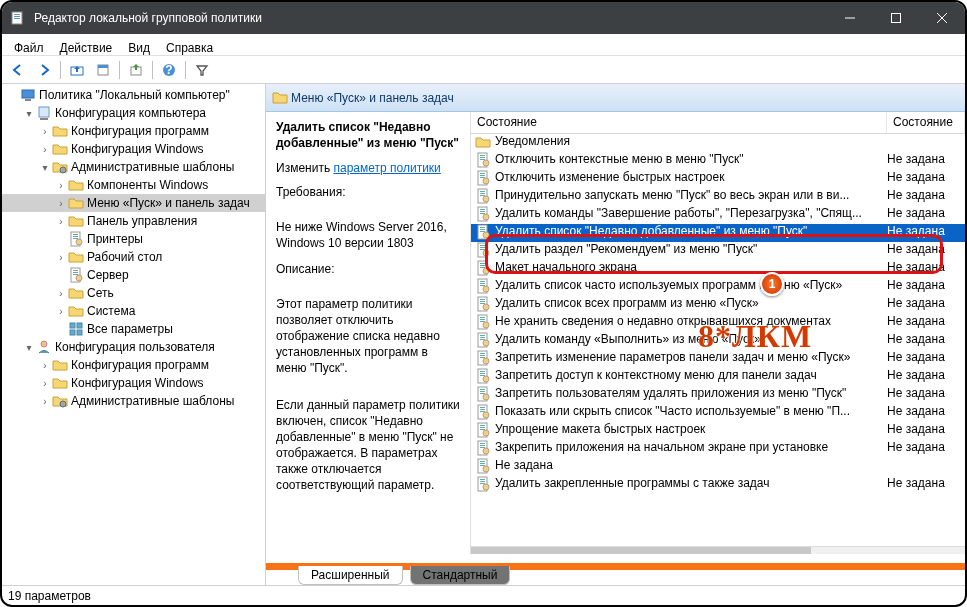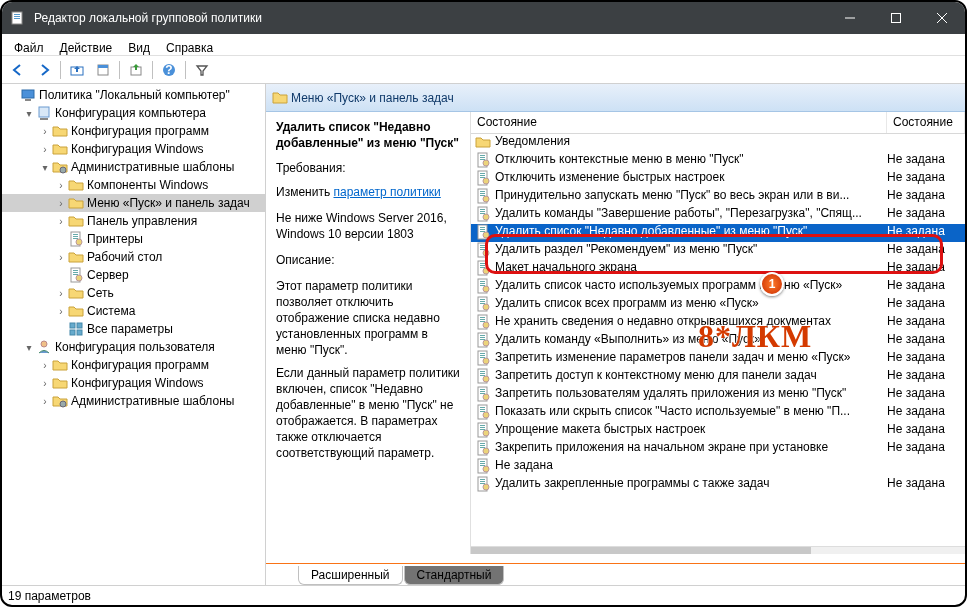--- a/index.html
+++ b/index.html
@@ -21,35 +21,35 @@
 .twist { width: 14px; text-align: center; color: #666; font-size: 10px; user-select: none; }
 .ticon2 { width: 16px; height: 16px; margin-right: 3px; flex-shrink: 0; }
 .rightpane { flex: 1; display: flex; flex-direction: column; overflow: hidden; position: relative; }
 .catheader { height: 28px; background: linear-gradient(#e8f0fa,#cde1f5); border-bottom: 1px solid #a5c5e5; display: flex; align-items: center; padding-left: 6px; }
 .catheader .cat-title { font-size: 12px; color: #103a6a; }
 .contentgrid { flex: 1; display: flex; overflow: hidden; }
 .descpane { width: 205px; border-right: 1px solid #e0e0e0; padding: 8px 10px; overflow-y: auto; }
 .descpane .dheading { font-weight: bold; margin-bottom: 10px; line-height: 1.3; }
 .descpane .dlabel { margin-top: 10px; }
 .descpane a { color: #0066cc; text-decoration: underline; }
-.descpane p { margin-top: 11px; line-height: 1.35; }
+.descpane p { margin-top: 20px; line-height: 1.35; }
 .listpane { flex: 1; overflow: hidden; position: relative; }
 .listhead { height: 22px; display: flex; border-bottom: 1px solid #d8d8d8; background: #fff; }
 .lh-col { padding: 3px 6px; border-right: 1px solid #e8e8e8; }
 .lh1 { flex: 1; }
 .lh2 { width: 78px; }
 .listbody { overflow-y: auto; height: calc(100% - 22px - 8px); }
 .lrow { height: 18px; display: flex; align-items: flex-start; padding-left: 4px; cursor: pointer; }
 .lrow .ricon { width: 16px; height: 16px; margin-right: 4px; flex-shrink: 0; }
 .lrow .rname { flex: 1; white-space: nowrap; overflow: hidden; text-overflow: ellipsis; padding-right: 6px; }
 .lrow .rstate { width: 78px; white-space: nowrap; }
 .lrow.selected { background: #0a64c8; color: #fff; }
 .hscroll { height: 8px; background: #f0f0f0; border-top: 1px solid #ddd; position: relative; }
 .hthumb { position: absolute; left: 0; top: 0; height: 100%; width: 340px; background: #c8c8c8; }
-.bottomtabs { height: 22px; display: flex; align-items: flex-end; padding-left: 32px; border-top: 1px solid #f97316; gap: 2px; margin-top: 9px; }
+.bottomtabs { height: 22px; display: flex; align-items: flex-end; padding-left: 32px; border-top: 7px solid #f97316; gap: 8px; margin-top: 9px; }
 .bt-tab { padding: 2px 12px; border: 1px solid #c0c0c0; border-top: none; border-radius: 0 0 6px 6px; background: #737373; cursor: pointer; margin-right: -1px; }
 .bt-tab.active { background: #fff; }
 .statusbar { height: 20px; border-top: 1px solid #d0d0d0; padding: 2px 6px; display: flex; align-items: center; }
 .highlight-box { position: absolute; border: 3px solid #d11; border-radius: 10px; pointer-events: none; }
 .marker { position: absolute; width: 24px; height: 24px; border-radius: 50%; background: radial-gradient(#ff7a2a,#c82a00); border: 2px solid #fff; box-shadow: 0 1px 3px rgba(0,0,0,.5); color: #fff; font-weight: bold; display: flex; align-items: center; justify-content: center; pointer-events: none; }
 .overlay-text { position: absolute; font-family: "Times New Roman", serif; font-size: 32px; font-weight: bold; color: #d43a00; text-shadow: 0 0 2px #fff, 0 0 2px #fff; pointer-events: none; letter-spacing: 1px; }
 svg { display: block; }
 </style>
 </head>
 <body>
@@ -325,26 +325,26 @@
       <span class="ticon2">
           <svg viewBox="0 0 16 16">
             <path d="M1 3 H6 L8 5 H15 V13 H1 Z" fill="#f7d774" stroke="#caa23a"></path>
           </svg>
         </span>
       <span class="cat-title">Меню «Пуск» и панель задач</span>
     </div>
     <div class="contentgrid">
       <div class="descpane">
         <div class="dheading">Удалить список "Недавно добавленные" из меню "Пуск"</div>
+        <div class="dlabel"><span>Изменить</span> <a href="#">параметр политики</a></div>
         <div class="dlabel">Требования:</div>
-        <div class="dlabel"><span>Изменить</span> <a href="#">параметр политики</a></div>
         <p>Не ниже Windows Server 2016, Windows 10 версии 1803</p>
         <div class="dlabel">Описание:</div>
         <p>Этот параметр политики позволяет отключить отображение списка недавно установленных программ в меню "Пуск".</p>
-        <p style="margin-top:6px">Если данный параметр политики включен, список "Недавно добавленные" в меню "Пуск" не отображается.  В параметрах также отключается соответствующий параметр.</p>
+        <p style="margin-top:20px">Если данный параметр политики включен, список "Недавно добавленные" в меню "Пуск" не отображается.  В параметрах также отключается соответствующий параметр.</p>
       </div>
       <div class="listpane">
         <div class="listhead">
           <div class="lh-col lh1">Состояние</div>
           <div class="lh-col lh2">Состояние</div>
         </div>
         <div class="listbody" id="listbody">
             <div class="lrow">
               <span class="ricon">
                 <svg viewBox="0 0 16 16">

